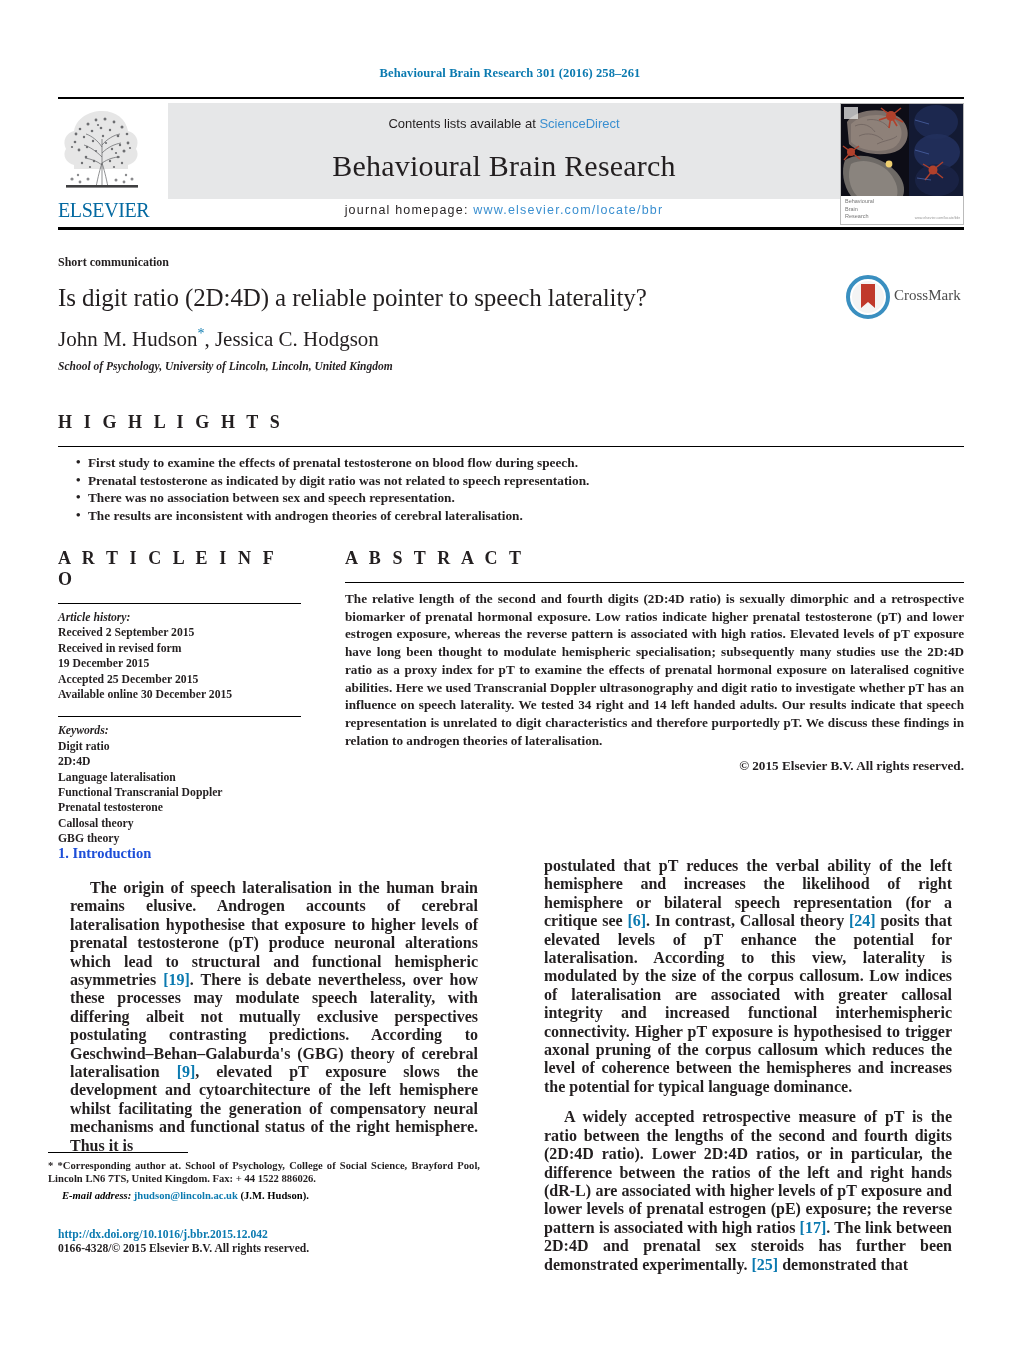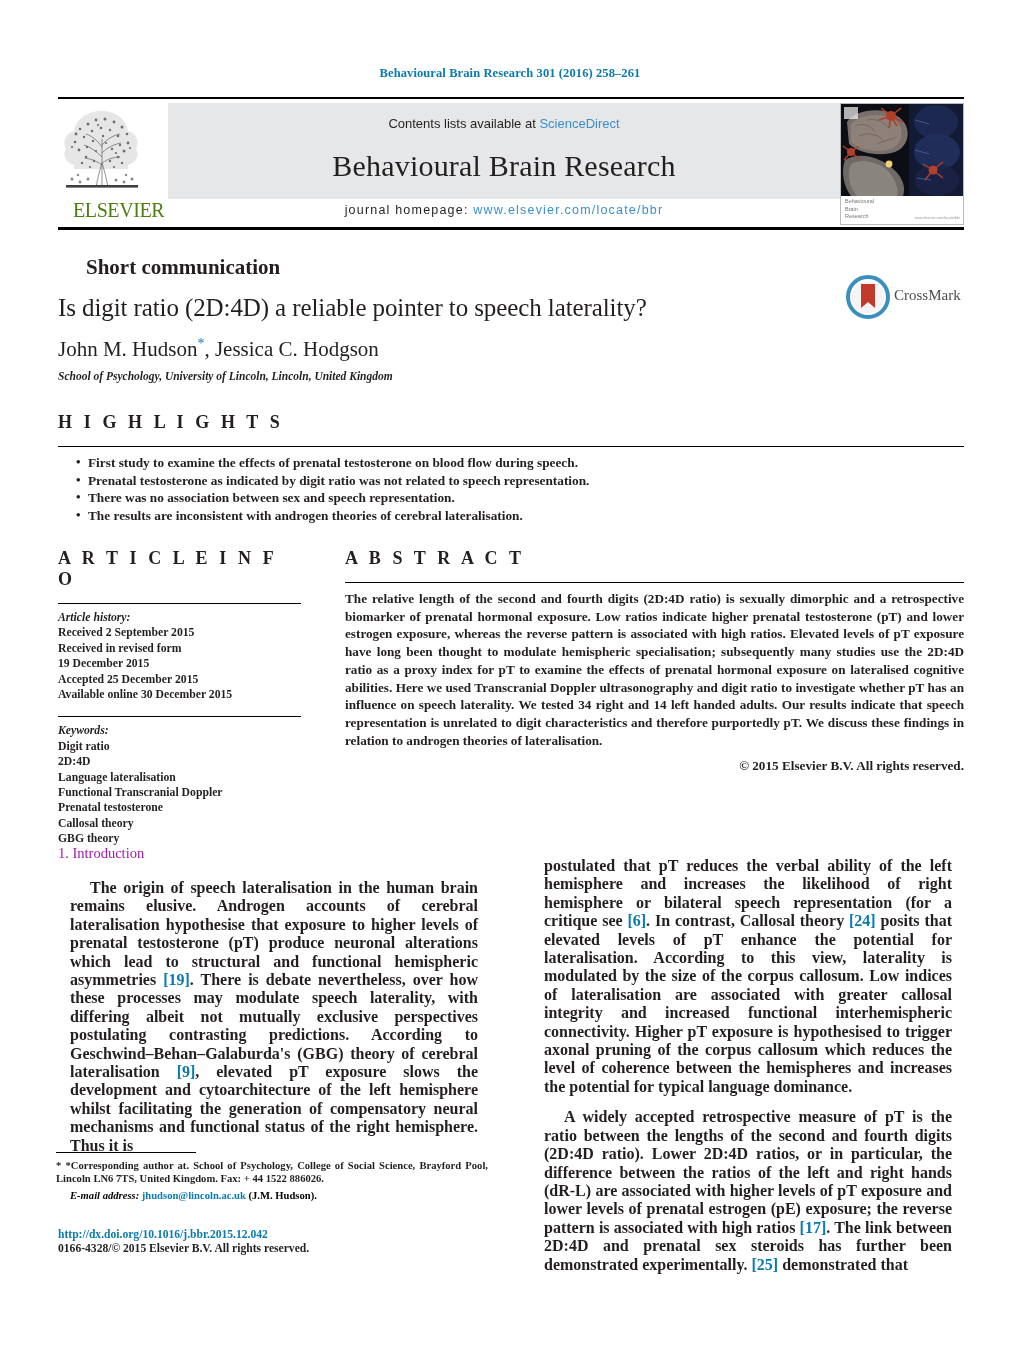--- a/index.html
+++ b/index.html
@@ -57,27 +57,27 @@
     height: 122px;
   }
   .tree-box {
     position: relative;
     width: 88px;
     height: 96px;
     overflow: hidden;
   }
   .elsevier-word {
     position: absolute;
-    left: 15px; top: 96px;
+    left: 0; top: 96px;
     width: 90px;
     text-align: center;
     font-family: "Liberation Serif", serif;
     font-size: 20px;
     letter-spacing: -0.4px;
-    color: #4d7c0f;
+    color: #0369a1;
     font-weight: 400;
   }
   .masthead-center {
     position: absolute;
     left: 110px; top: 4px;
     width: 672px;
     height: 96px;
     background: #e6e7e8;
     text-align: center;
   }
@@ -145,24 +145,23 @@
   }
 
   
   .art-head {
     position: absolute;
     left: 58px; top: 255px;
     width: 906px;
   }
   .doc-type {
     font-family: "Liberation Serif", serif;
-    font-size: 21px;
-    font-weight: bold;
-    color: #231f20;
-    margin-left: 28px;
+    font-size: 12px;
+    font-weight: bold;
+    color: #231f20;
   }
   .art-title {
     margin-top: 14px;
     font-family: "Liberation Serif", serif;
     font-size: 25px;
     color: #231f20;
     letter-spacing: -0.1px;
   }
   .authors {
     margin-top: 14px;
@@ -299,40 +298,40 @@
   .bcol {
     position: absolute;
     top: 0;
     width: 432px;
   }
   .bcol.left { left: 0; }
   .bcol.right { left: 474px; }
   .sec-head {
     font-family: "Liberation Serif", serif;
     font-size: 14.5px;
-    font-weight: normal;
-    color: #a21caf;
+    font-weight: bold;
+    color: #1d4ed8;
   }
   .para {
     font-family: "Liberation Serif", serif;
     font-size: 16px;
     line-height: 18.4px;
     font-weight: bold;
     color: #231f20;
     text-align: justify;
     margin: 12px;
   }
   .para.first { margin-top: 17px; text-indent: 20px; }
   .para.indent { text-indent: 20px; }
   .ref { color: #0b7ab0; }
 
   
   .footnote {
     position: absolute;
-    left: 56px; top: 1152px;
+    left: 48px; top: 1152px;
     width: 432px;
   }
   .fn-rule {
     border-top: 0.8px solid #000;
     width: 140px;
     margin-bottom: 6px;
   }
   .fn-text {
     font-family: "Liberation Serif", serif;
     font-size: 10.6px;

